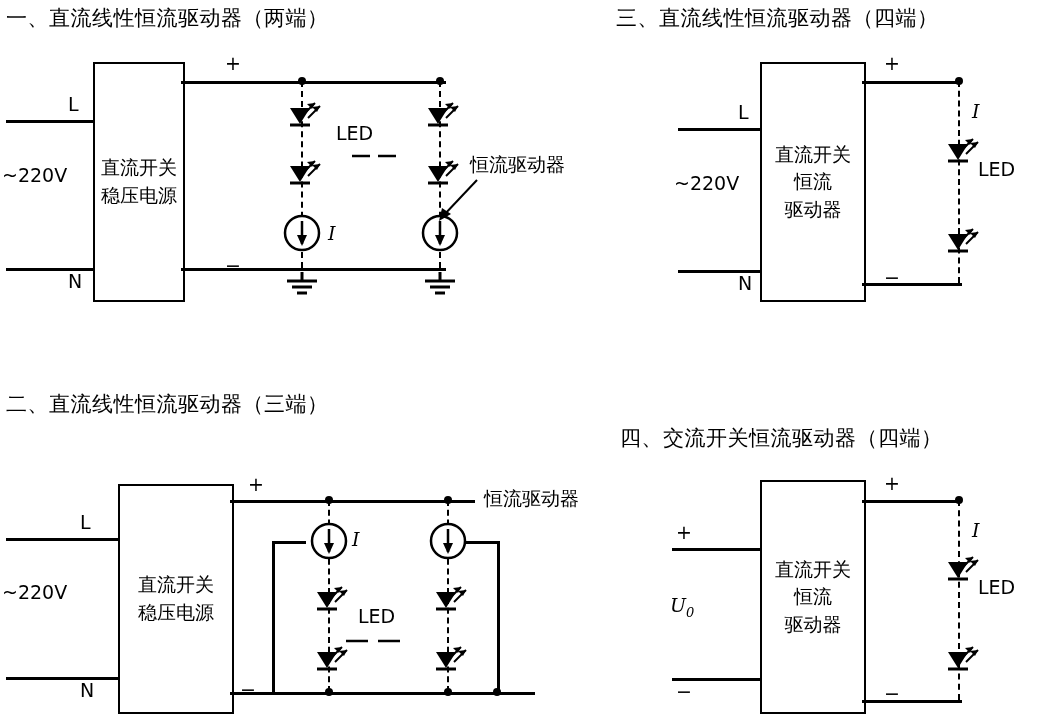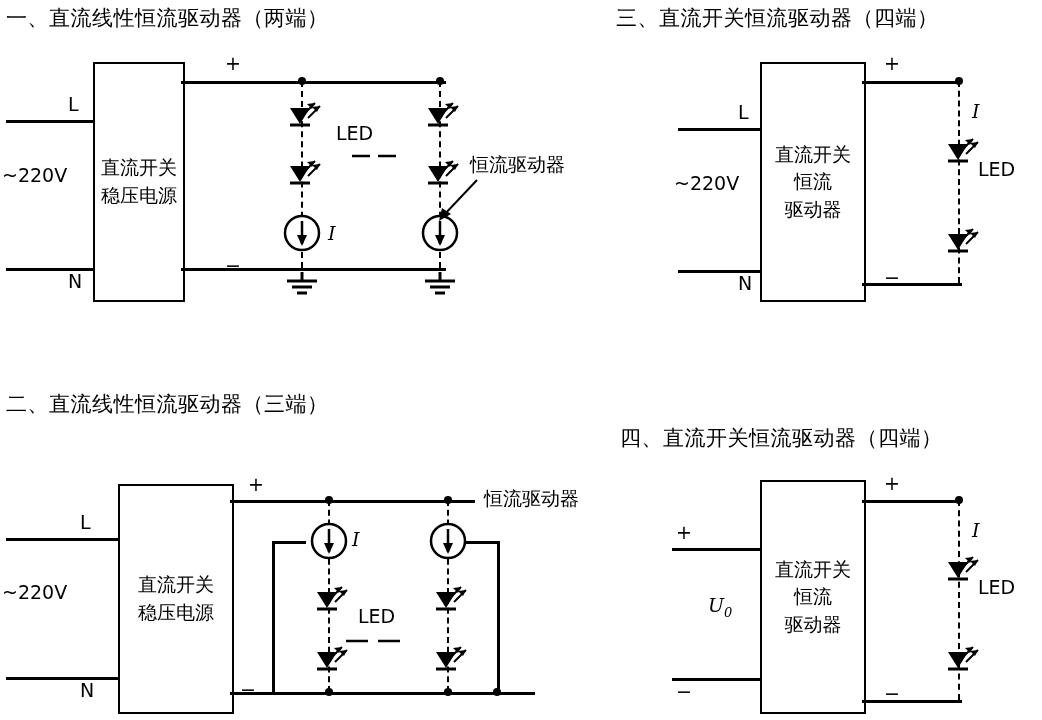--- a/index.html
+++ b/index.html
@@ -113,21 +113,21 @@
 
   <div class="lbl" style="left:470px;top:152px;">恒流驱动器</div>
   <svg style="left:437px;top:180px;" width="46" height="46">
     <line x1="40" y1="0" x2="6" y2="36" stroke="#000" stroke-width="2"></line>
     <polygon points="2,41 5,28 14,34" fill="#000"></polygon>
   </svg>
 </div>
 
 <div class="panel">
 
-  <div class="title" style="left:616px;top:4px;">三、直流开关恒流驱动器（四端）</div>
+  <div class="title" style="left:616px;top:4px;">三、直流线性恒流驱动器（四端）</div>
 
   <div class="box" style="left:760px;top:62px;width:102px;height:236px;">
     <span>直流开关</span>
     <span>恒流</span>
     <span>驱动器</span>
   </div>
 
   <div class="wire wh" style="left:678px;top:128px;width:84px;"></div>
   <div class="wire wh" style="left:678px;top:270px;width:84px;"></div>
   <div class="lbl" style="left:738px;top:101px;">L</div>
@@ -245,33 +245,33 @@
 
   <div class="lbl" style="left:358px;top:605px;">LED</div>
   <svg style="left:346px;top:637px;" width="70" height="8">
     <line x1="0" y1="4" x2="22" y2="4" stroke="#000" stroke-width="2.5"></line>
     <line x1="32" y1="4" x2="54" y2="4" stroke="#000" stroke-width="2.5"></line>
   </svg>
 </div>
 
 <div class="panel">
 
-  <div class="title" style="left:620px;top:424px;">四、直流开关恒流驱动器（四端）</div>
+  <div class="title" style="left:620px;top:424px;">四、交流开关恒流驱动器（四端）</div>
 
   <div class="box" style="left:760px;top:480px;width:102px;height:230px;">
     <span>直流开关</span>
     <span>恒流</span>
     <span>驱动器</span>
   </div>
 
   <div class="wire wh" style="left:672px;top:548px;width:90px;"></div>
   <div class="wire wh" style="left:672px;top:678px;width:90px;"></div>
   <div class="lbl" style="left:676px;top:521px;">+</div>
   <div class="lbl" style="left:676px;top:680px;">−</div>
-  <div class="lbl-it" style="left:708px;top:594px;"><span>U</span><sub style="font-size:13px;">0</sub></div>
+  <div class="lbl-it" style="left:670px;top:594px;"><span>U</span><sub style="font-size:13px;">0</sub></div>
 
   <div class="wire wh" style="left:862px;top:500px;width:100px;"></div>
   <div class="wire wh" style="left:862px;top:700px;width:100px;"></div>
   <div class="lbl" style="left:884px;top:472px;">+</div>
   <div class="lbl" style="left:884px;top:682px;">−</div>
 
   <div class="dot" style="left:955px;top:496px;"></div>
   <div class="dash" style="left:958px;top:500px;height:200px;"></div>
 
   <div class="lbl-it" style="left:972px;top:519px;">I</div>

